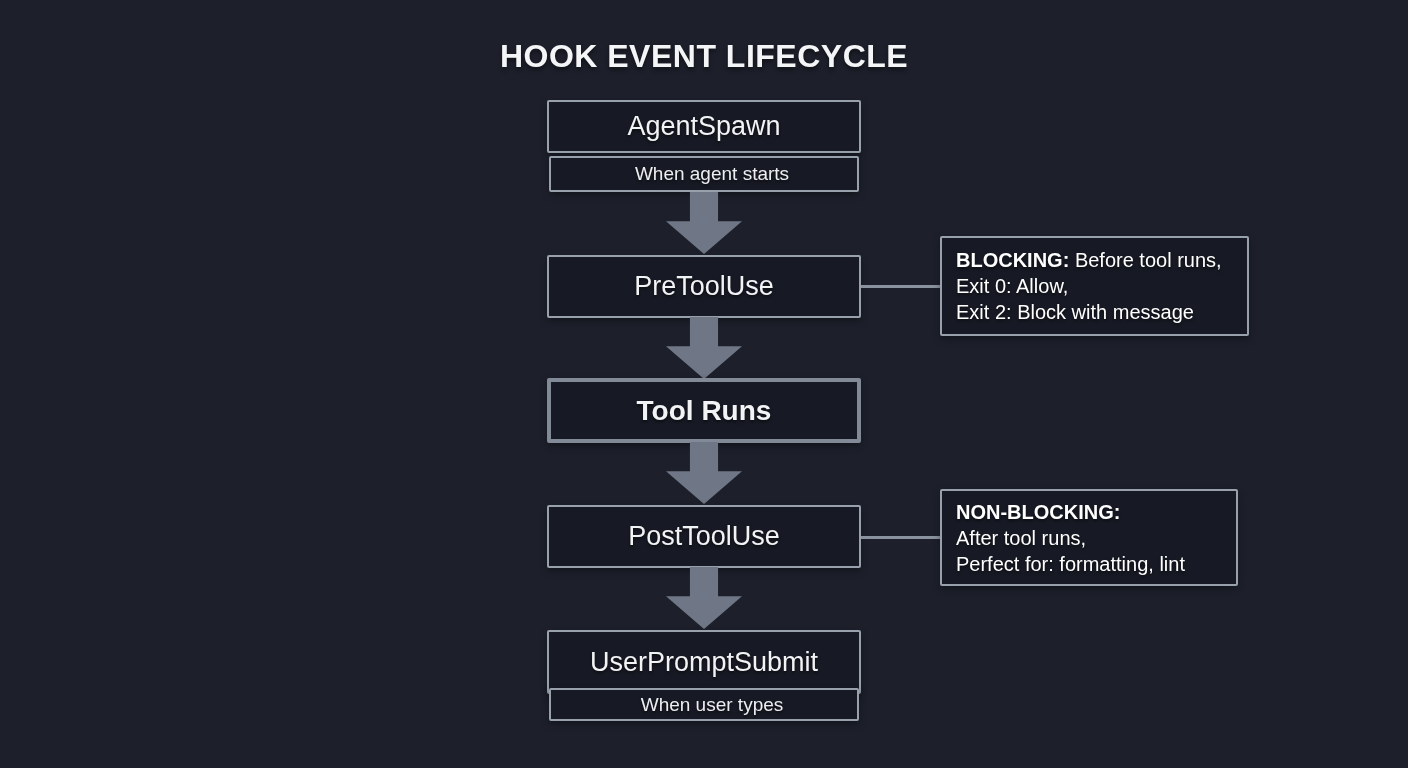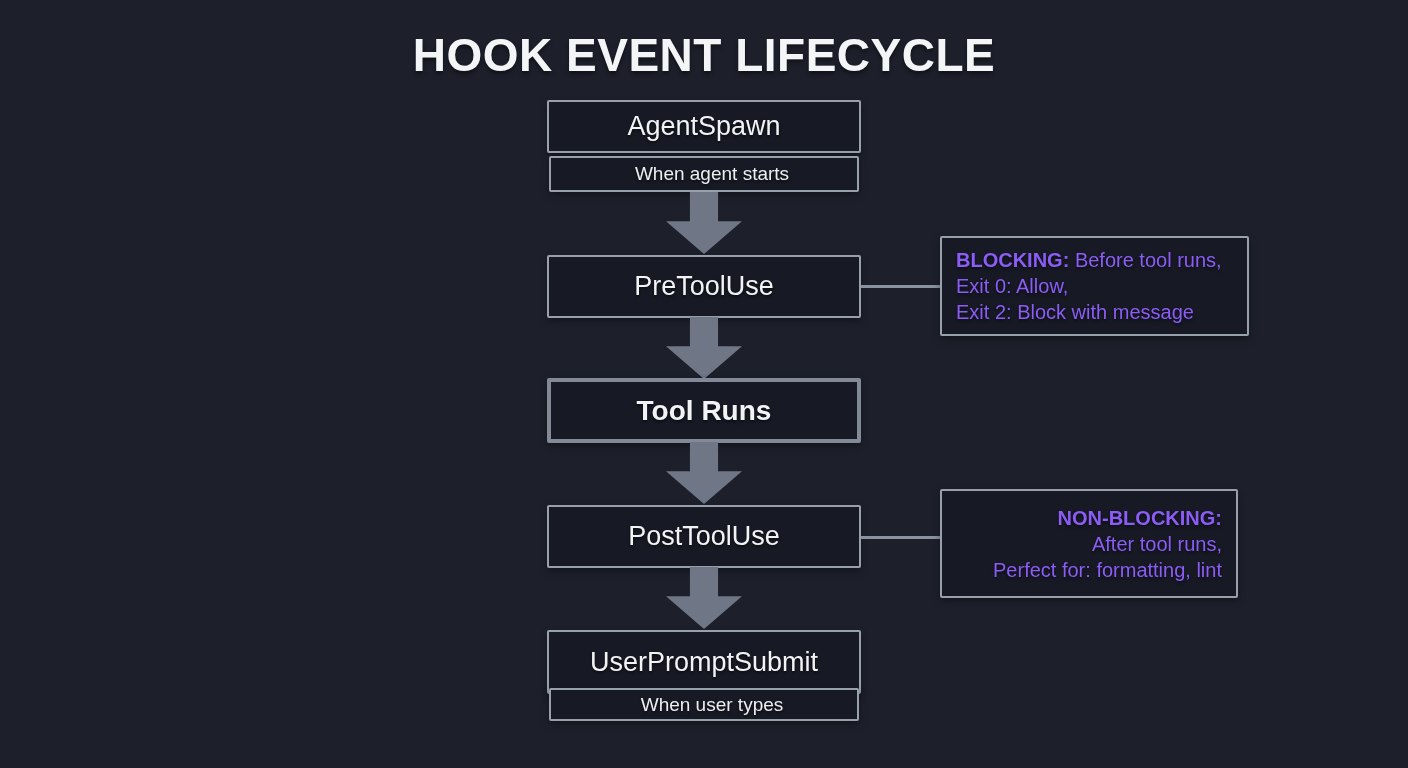--- a/index.html
+++ b/index.html
@@ -13,24 +13,24 @@
   }
   .canvas {
     position: relative;
     width: 1408px;
     height: 768px;
     background: #1d202b;
   }
   .title {
     position: absolute;
     left: 0;
-    top: 28px;
+    top: 38px;
     width: 1408px;
     text-align: center;
-    font-size: 46px;
+    font-size: 32px;
     font-weight: 700;
     letter-spacing: 0.5px;
     color: #f4f5f7;
     text-shadow: 0 3px 4px rgba(0,0,0,0.45);
   }
   .node {
     position: absolute;
     left: 547px;
     width: 314px;
     box-sizing: border-box;
@@ -77,32 +77,32 @@
   }
   .connector-1 { top: 285px; }
   .connector-2 { top: 536px; }
 
   .annotation {
     position: absolute;
     box-sizing: border-box;
     background: #171a24;
     border: 2px solid #98a0ac;
     border-radius: 2px;
-    color: #8b5cf6;
+    color: #ffffff;
     font-size: 20px;
     line-height: 26px;
     padding: 22px 14px;
     display: flex;
     flex-direction: column;
     justify-content: center;
     box-shadow: 0 3px 7px rgba(0,0,0,0.35);
     text-shadow: 0 2px 3px rgba(0,0,0,0.5);
   }
   .annotation-blocking     { left: 940px; top: 236px; width: 309px; height: 100px; }
-  .annotation-non-blocking { left: 940px; top: 489px; width: 298px; height: 109px; align-items: flex-end; }
+  .annotation-non-blocking { left: 940px; top: 489px; width: 298px; height: 97px; }
   .annotation .lead { font-weight: 700; }
 </style>
 </head>
 <body>
 
 <div class="canvas">
 
   <div class="title">HOOK EVENT LIFECYCLE</div>
 
   <div class="node agent-spawn-main">

